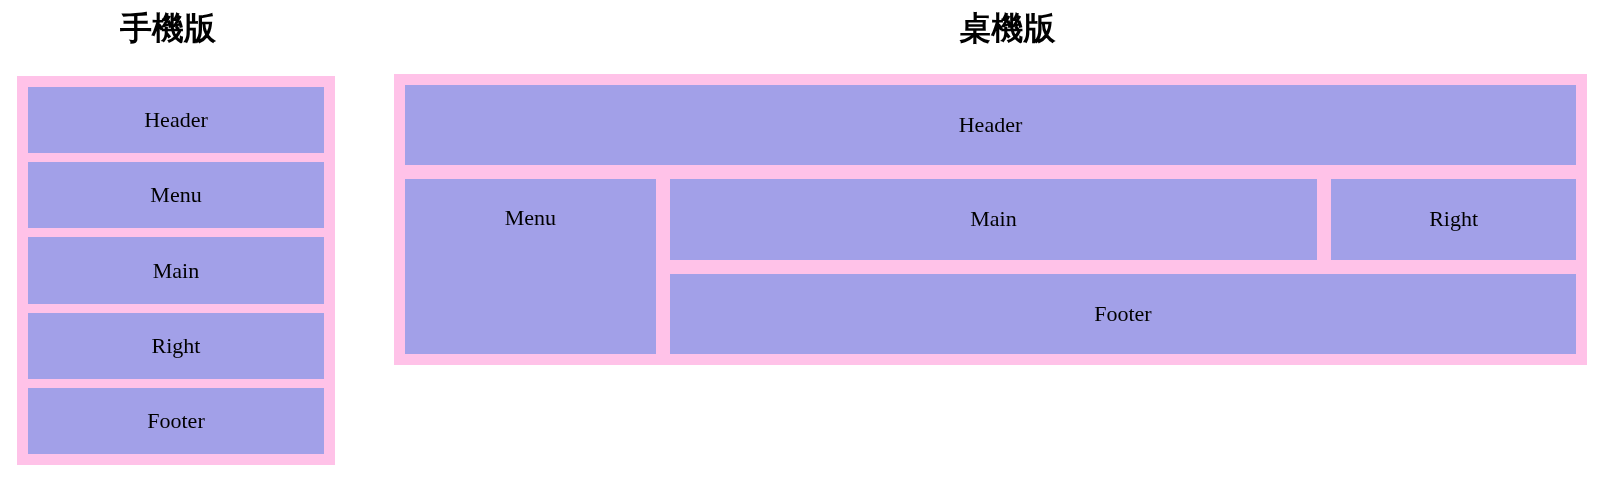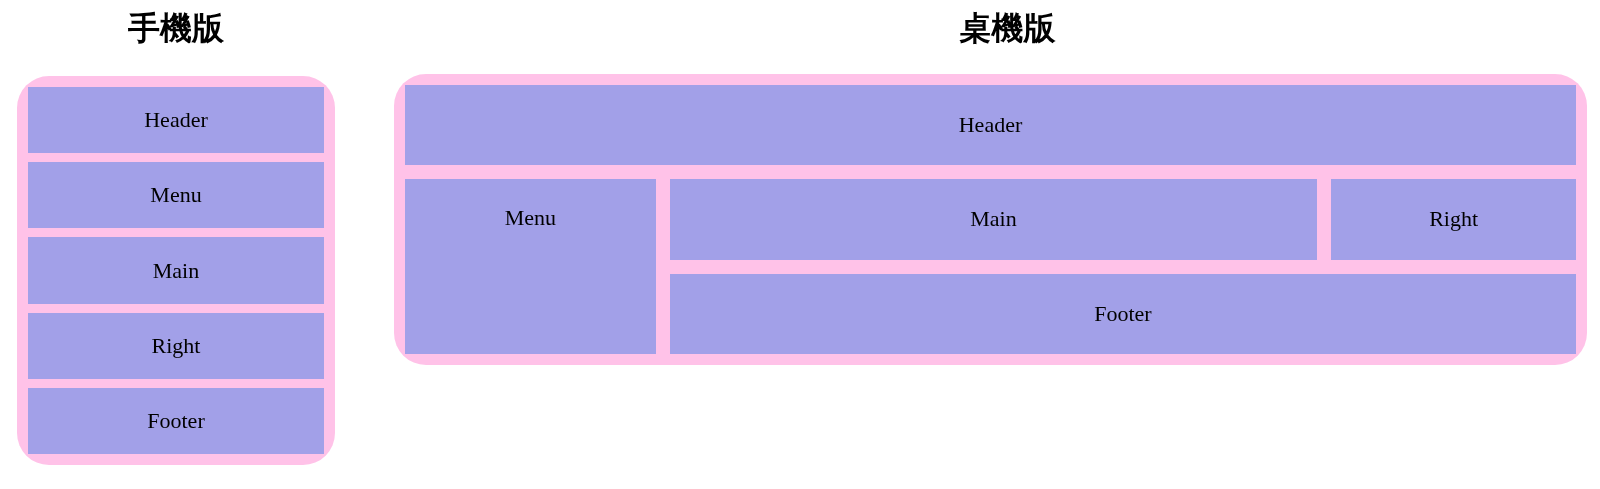--- a/index.html
+++ b/index.html
@@ -13,28 +13,27 @@
   .figure-title {
     position: absolute;
     top: 6px;
     text-align: center;
     font-weight: bold;
     font-size: 32px;
     line-height: 44px;
     color: var(--label-text, #000000);
     font-family: "Liberation Sans", sans-serif;
   }
-  .mobile-title  { left: 17px;  width: 318px; }
+  .mobile-title  { left: 9px;  width: 318px; }
   .desktop-title { left: 411px; width: 1193px; }
 
   .layout-container {
     position: absolute;
     background: var(--container-pink, #ffc2e8);
     padding: 11px;
-    border-radius: 32px;
   }
   .box {
     background: var(--box-purple, #a2a0e8);
     display: flex;
     align-items: center;
     justify-content: center;
     font-family: "Liberation Serif", serif;
     font-size: 22px;
     color: var(--label-text, #000000);
   }

